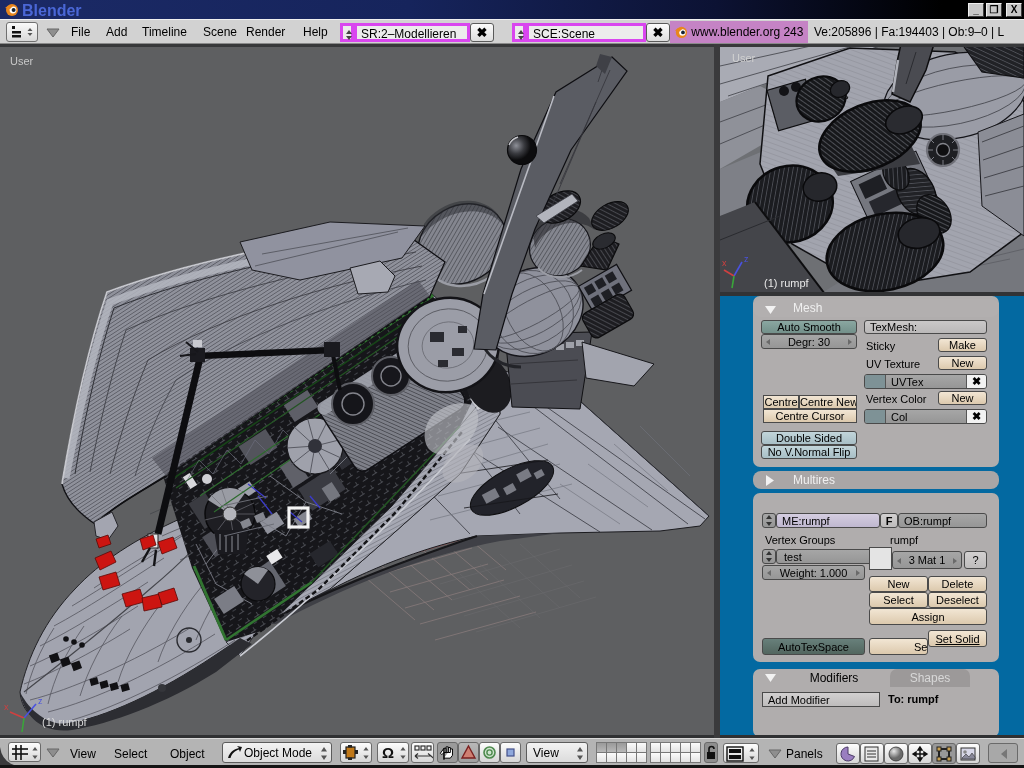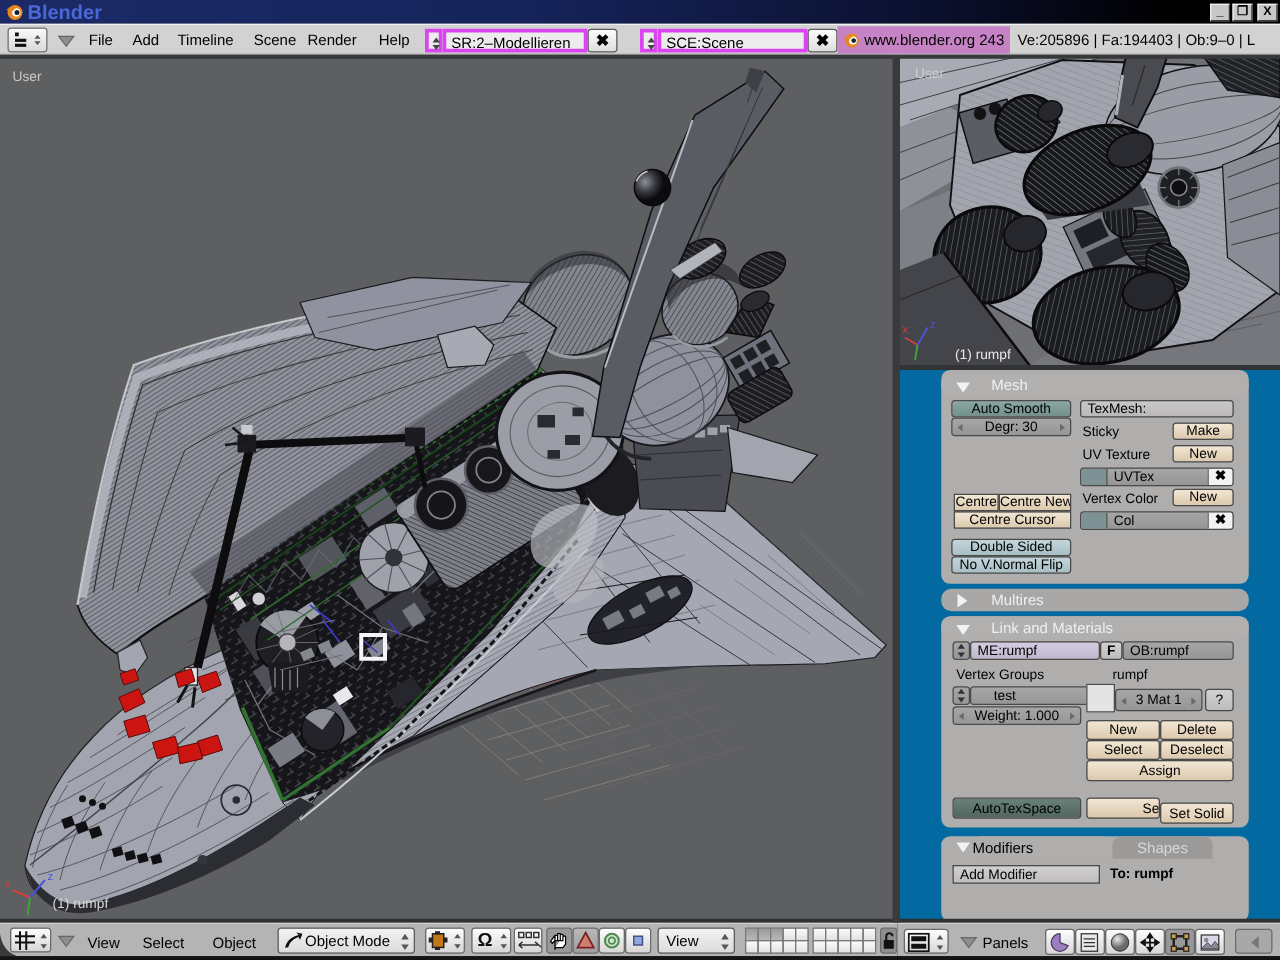--- a/index.html
+++ b/index.html
@@ -583,56 +583,50 @@
   <div class="bb cyan" style="left:43px;top:151px;width:96px;height:14px;line-height:13px;">No V.Normal Flip</div>
 
   <div class="phead" style="top:177px;background:#a9a6a6;">
       <span class="tri"><svg width="9" height="11">
           <path d="M1,0 v11 l8,-5.5 Z" fill="#f2f2f2"></path>
         </svg></span>
       <span class="ptitle">Multires</span>
     </div>
 
   <div class="panel" style="top:199px;height:169px;"></div>
-  <div class="phead" style="top:199px;">
-      <span class="tri"><svg width="11" height="9">
-          <path d="M0,1 h11 l-5.5,8 Z" fill="#f2f2f2"></path>
-        </svg></span>
-      <span class="ptitle">Link and Materials</span>
-    </div>
   <div class="bb gfield" style="left:44px;top:219px;width:14px;height:15px;"><svg width="10" height="13" viewBox="0 0 10 13">
         <path d="M5,1 l3,4 h-6 Z M5,12 l-3,-4 h6 Z" fill="#333"></path>
       </svg></div>
   <div class="bb lav" style="left:58px;top:219px;width:104px;height:15px;line-height:14px;">ME:rumpf</div>
   <div class="bb gbtn" style="left:162px;top:219px;width:18px;height:15px;line-height:14px;font-weight:bold;">F</div>
   <div class="bb gfield" style="left:180px;top:219px;width:89px;height:15px;line-height:14px;text-align:left;padding-left:5px;">OB:rumpf</div>
   <div class="lbl" style="left:47px;top:240px;">Vertex Groups</div>
   <div class="lbl" style="left:172px;top:240px;">rumpf</div>
   <div class="bb gfield" style="left:44px;top:255px;width:14px;height:15px;"><svg width="10" height="13" viewBox="0 0 10 13">
         <path d="M5,1 l3,4 h-6 Z M5,12 l-3,-4 h6 Z" fill="#333"></path>
       </svg></div>
-  <div class="bb gfield" style="left:58px;top:255px;width:111px;height:15px;line-height:14px;text-align:left;padding-left:18px;">test</div>
+  <div class="bb gfield" style="left:58px;top:255px;width:111px;height:15px;line-height:14px;text-align:left;padding-left:7px;">test</div>
   <div class="bb gfield" style="left:44px;top:271px;width:103px;height:15px;line-height:14px;">Weight: 1.000<i class="arrL"></i><i class="arrR"></i></div>
   <div class="bb" style="left:151px;top:253px;width:23px;height:23px;background:#e4e4e4;"></div>
   <div class="bb gfield" style="left:174px;top:257px;width:70px;height:18px;line-height:17px;">3 Mat 1<i class="arrL" style="top:6px"></i><i class="arrR" style="top:6px"></i></div>
   <div class="bb gbtn" style="left:246px;top:257px;width:23px;height:18px;line-height:17px;">?</div>
   <div class="bb beige" style="left:151px;top:282px;width:59px;height:16px;line-height:15px;">New</div>
   <div class="bb beige" style="left:210px;top:282px;width:59px;height:16px;line-height:15px;">Delete</div>
   <div class="bb beige" style="left:151px;top:298px;width:59px;height:16px;line-height:15px;">Select</div>
   <div class="bb beige" style="left:210px;top:298px;width:59px;height:16px;line-height:15px;">Deselect</div>
   <div class="bb beige" style="left:151px;top:314px;width:118px;height:17px;line-height:16px;">Assign</div>
   <div class="bb dteal" style="left:44px;top:344px;width:103px;height:17px;line-height:16px;">AutoTexSpace</div>
   <div class="bb beige" style="left:151px;top:344px;width:59px;height:17px;line-height:16px;padding-left:44px;">Set Smooth</div>
-  <div class="bb beige" style="left:210px;top:348px;width:59px;height:17px;line-height:16px;">Set Solid</div>
+  <div class="bb beige" style="left:210px;top:336px;width:59px;height:17px;line-height:16px;text-decoration:underline;">Set Solid</div>
 
   <div class="panel" style="top:375px;height:68px;"></div>
   <svg width="11" height="9" style="position:absolute;left:47px;top:379px;">
       <path d="M0,1 h11 l-5.5,8 Z" fill="#f2f2f2"></path>
     </svg>
-  <div style="position:absolute;left:60px;top:375px;width:112px;height:18px;background:#b0adad;border-radius:7px 7px 0 0;color:#000;font-size:12px;text-align:left;line-height:18px;">Modifiers</div>
+  <div style="position:absolute;left:60px;top:375px;width:112px;height:18px;background:#b0adad;border-radius:7px 7px 0 0;color:#000;font-size:12px;text-align:center;line-height:18px;">Modifiers</div>
   <div style="position:absolute;left:172px;top:375px;width:80px;height:18px;background:#9c9999;border-radius:7px 7px 0 0;color:#d8d8d8;font-size:12px;text-align:center;line-height:18px;">Shapes</div>
   <div class="bb gbtn" style="left:44px;top:398px;width:118px;height:15px;line-height:14px;text-align:left;padding-left:5px;border-radius:0;">Add Modifier</div>
   <div class="lbl" style="left:170px;top:399px;font-weight:bold;">To: rumpf</div>
 </div>
 <div id="hdr3d">
   <svg width="14" height="27" viewBox="0 0 14 27" style="position:absolute;left:0;top:0;">
       <path d="M0,8 Q2,22 14,26 L0,26 Z" fill="#3a3a3c"></path>
     </svg>
   <div class="hbtn" style="left:8px;top:3px;width:33px;height:20px;">
     <svg width="20" height="18" viewBox="0 0 20 18" style="position:absolute;left:1px;top:1px;">

